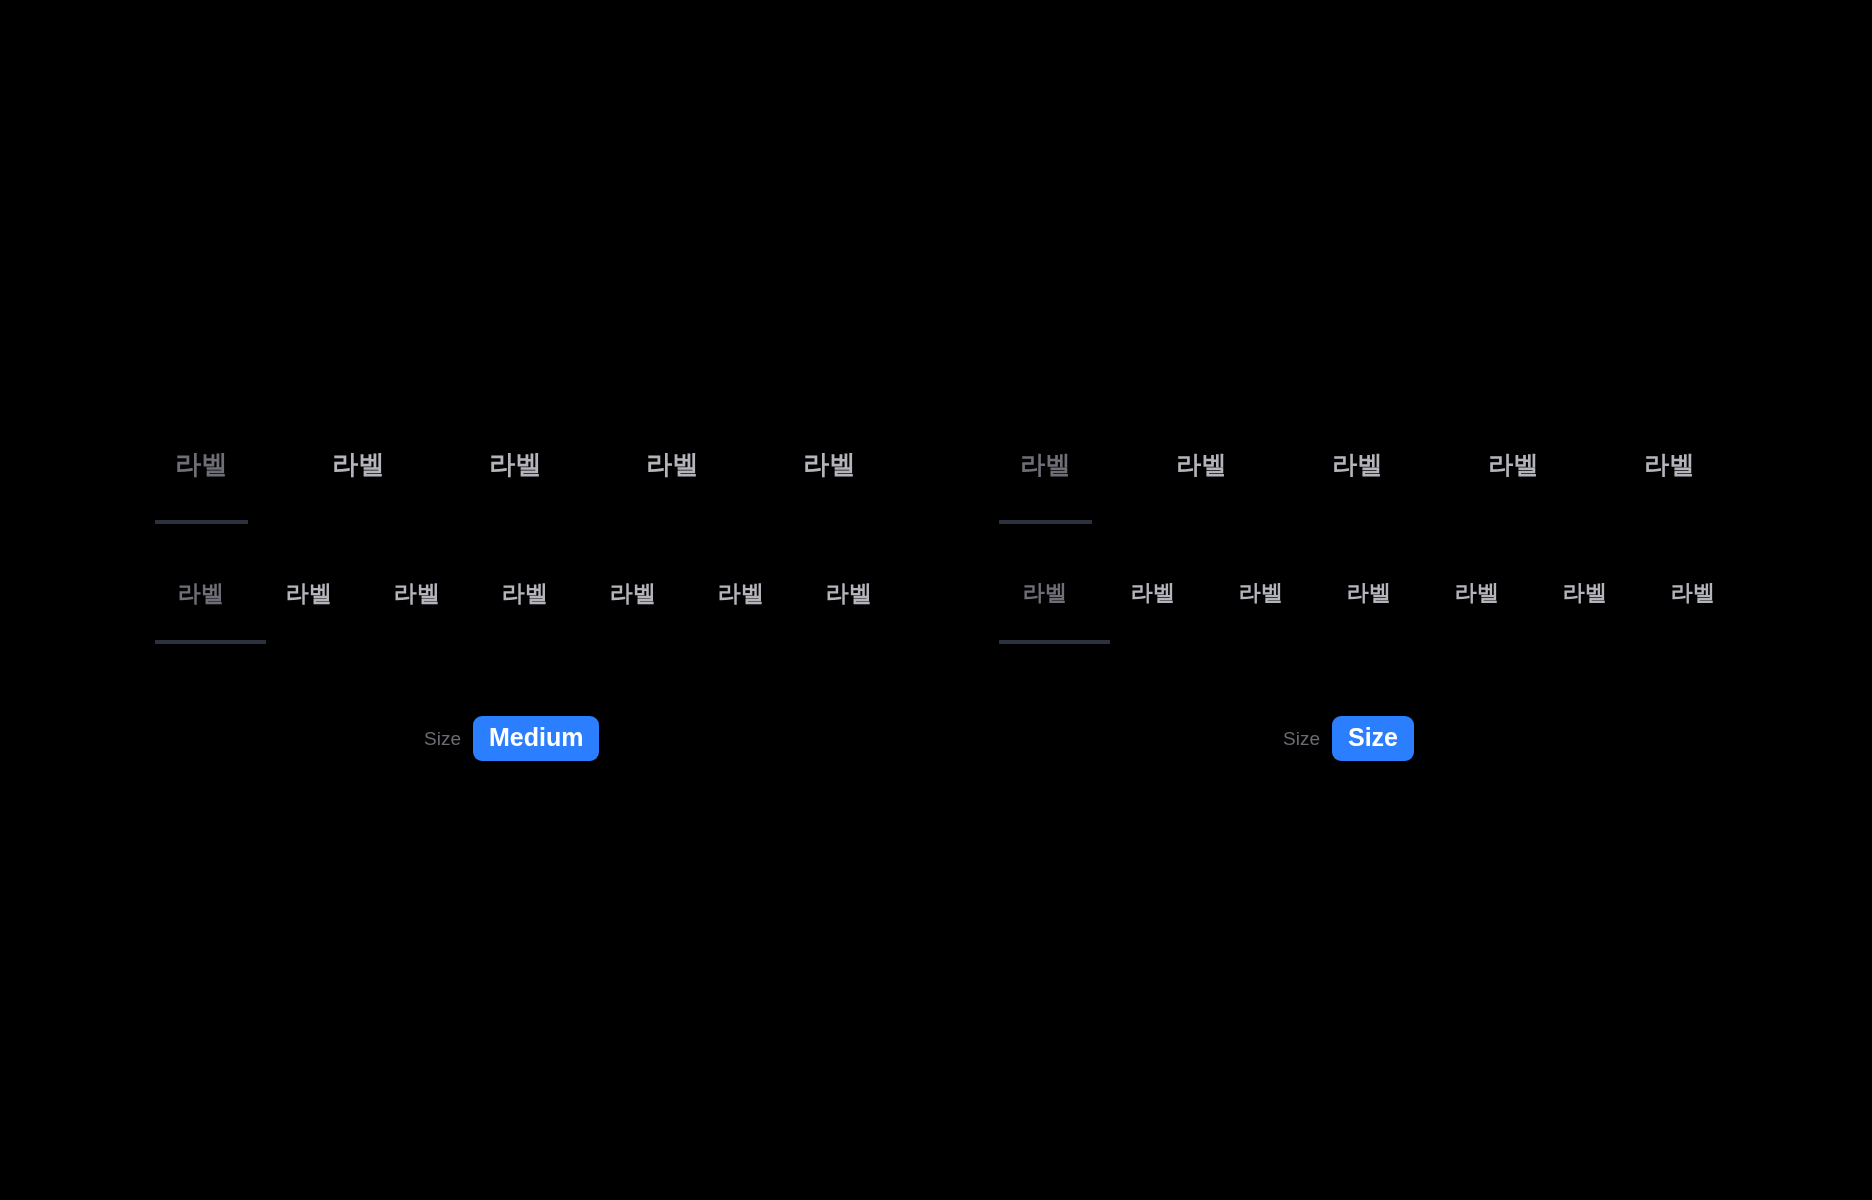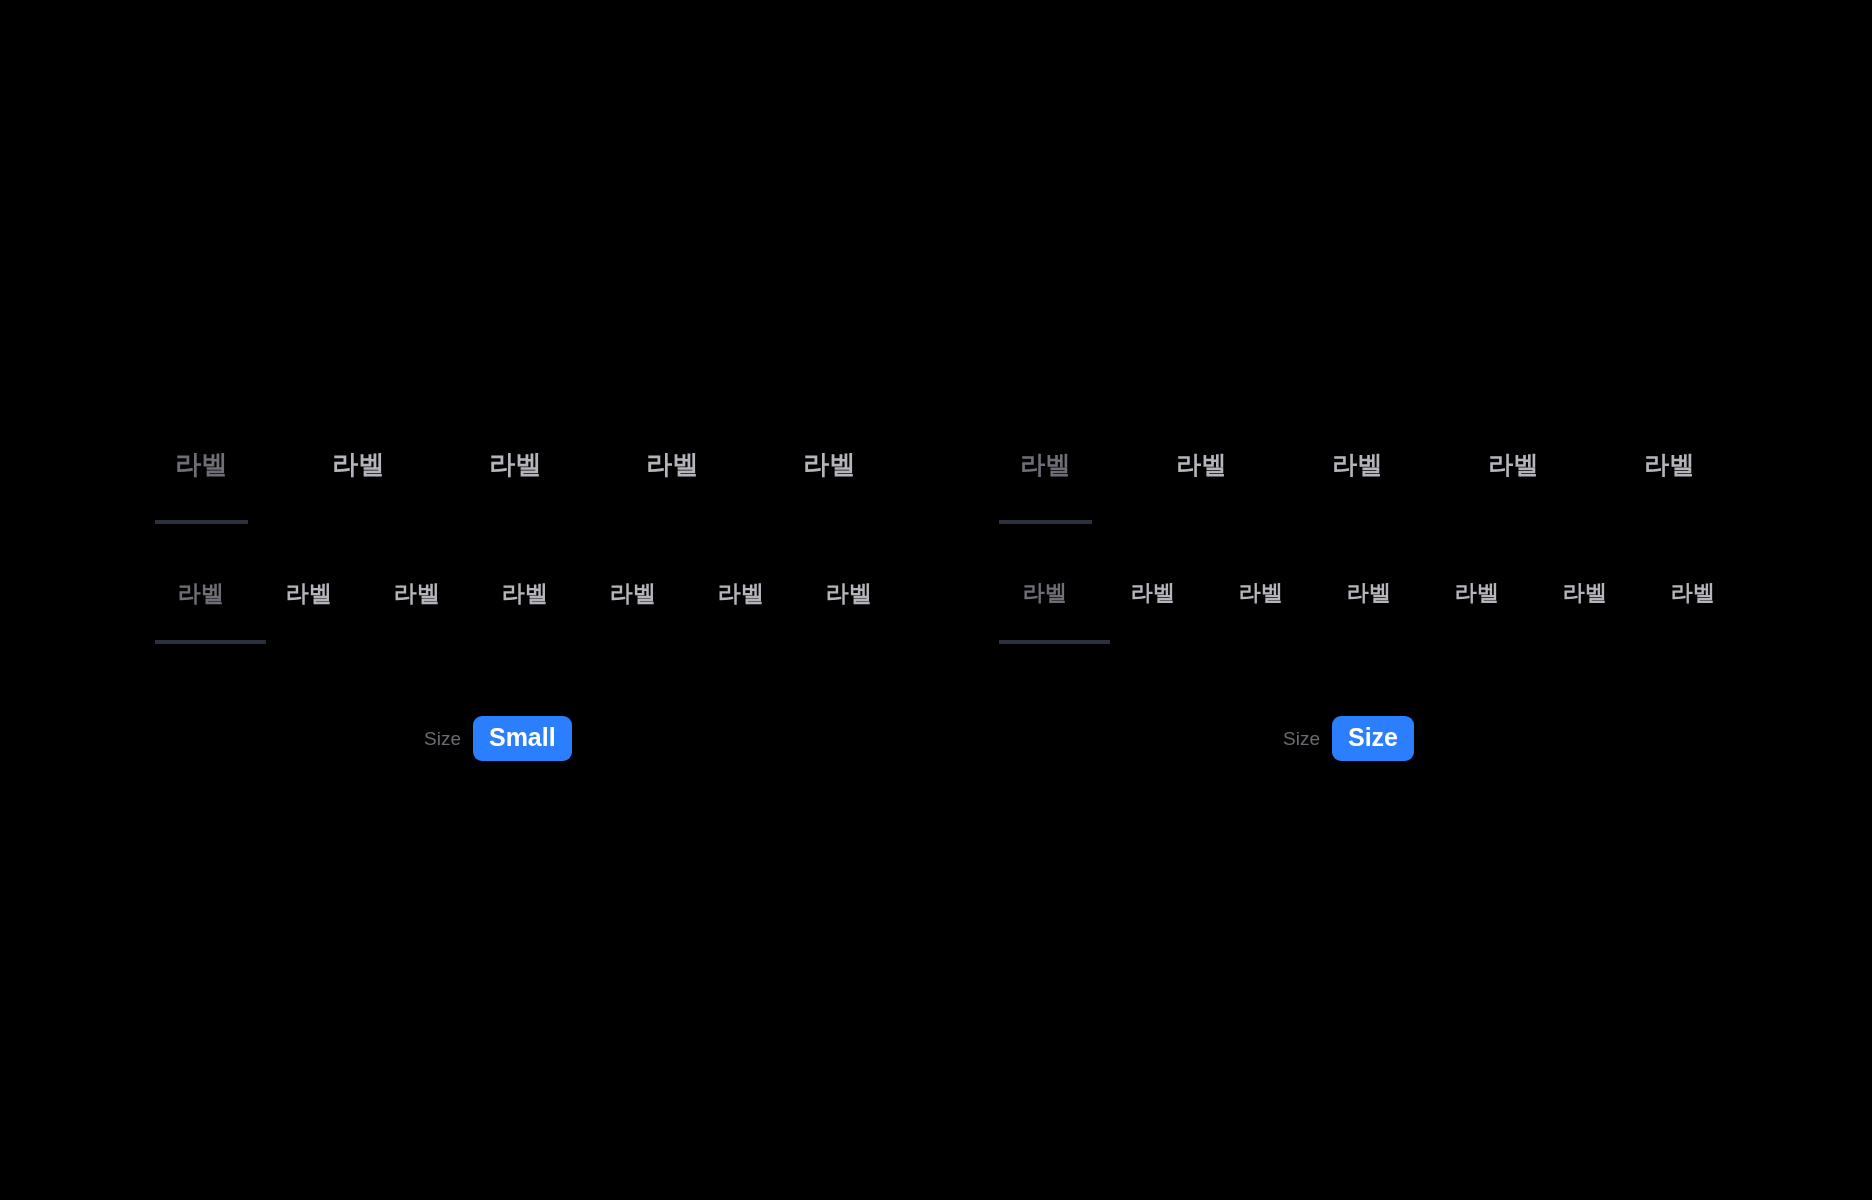--- a/index.html
+++ b/index.html
@@ -226,21 +226,21 @@
       </button>
       <button class="tab">
         <span>라벨</span>
       </button>
     </div>
 
   </div>
 
   <div class="size-control for-left">
     <span class="size-label">Size</span>
-    <span class="size-badge">Small</span>
+    <span class="size-badge">Medium</span>
   </div>
 
   <div class="size-control for-right">
     <span class="size-label">Size</span>
     <span class="size-badge">Size</span>
   </div>
 
 </div>
 
 </body></html>

